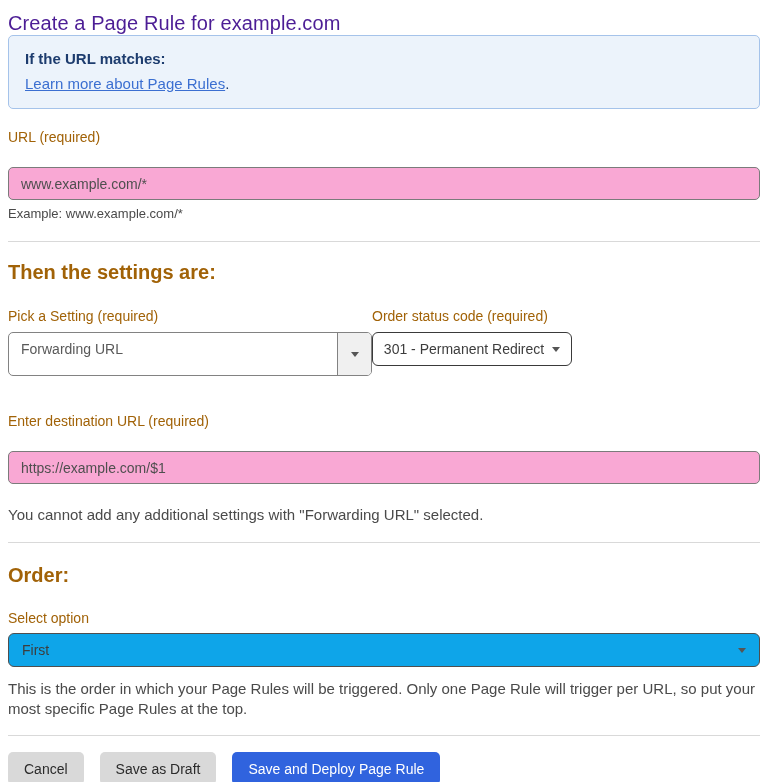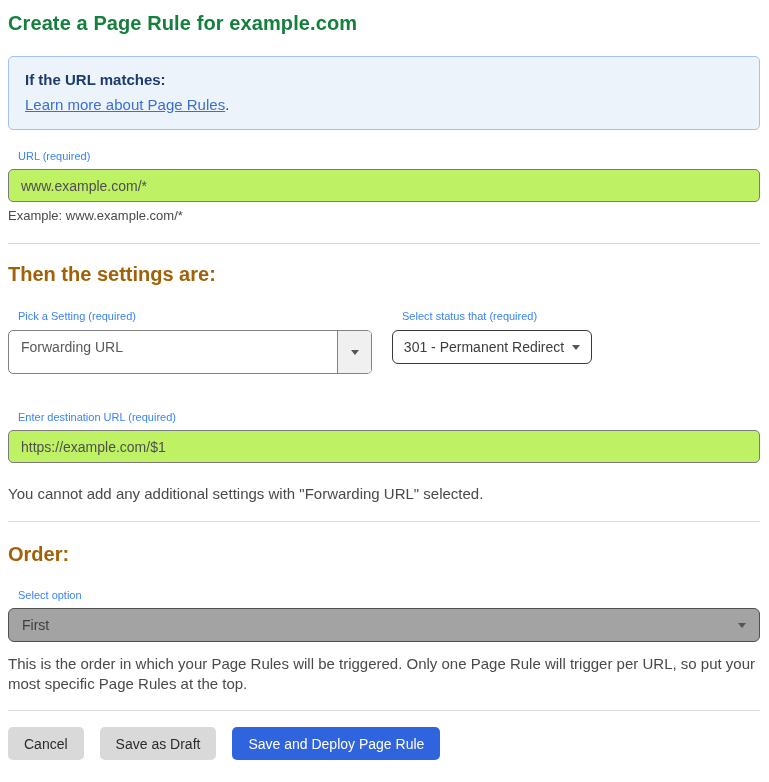--- a/index.html
+++ b/index.html
@@ -8,61 +8,59 @@
     width: 769px;
     height: 782px;
     font-family: "Liberation Sans", "DejaVu Sans", sans-serif;
     color: #2f2f2f;
     overflow: hidden;
   }
   .container { padding: 12px 9px 0 8px; }
 
   .page-title {
     font-size: 20px;
-    font-weight: 700;
-    color: #15803d;
+    font-weight: 400;
+    color: #4c1d95;
     letter-spacing: 0.1px;
   }
 
   .info-box {
-    margin-top: 21px;
     background: #ecf3fb;
     border: 1px solid #a5c3ea;
     border-radius: 5px;
     padding: 11px 16px 12px 16px;
     font-size: 15px;
     line-height: 24.5px;
     color: #1d3c6e;
   }
   .info-box .info-heading { font-weight: 700; }
   .info-box a {
     color: #3b6fd1;
     text-decoration: underline;
     cursor: pointer;
   }
 
   .field-label {
-    font-size: 11px;
-    color: #3b82f6;
+    font-size: 14px;
+    color: #a16207;
     margin-top: 20px;
-    margin-left: 10px;
   }
 
   .text-input {
     display: block;
     width: 100%;
     height: 33px;
-    margin-top: 7px;
+    margin-top: 22px;
     border: 1px solid #7b7b7b;
     border-radius: 5px;
     padding: 0 12px;
     font-family: "Liberation Sans", "DejaVu Sans", sans-serif;
     font-size: 14px;
     color: #4f4f4f;
-    background: #bef264;
+    background: #f9a8d4;
     outline: none;
   }
 
   .helper-text {
     margin-top: 6px;
     font-size: 13px;
     color: #4a4a4a;
   }
 
   .divider {
@@ -73,21 +71,20 @@
 
   .section-heading {
     margin-top: 19px;
     font-size: 20px;
     font-weight: 700;
     color: #a16207;
   }
 
   .settings-row {
     display: flex;
-    gap: 20px;
     margin-top: 4px;
   }
   .settings-col .field-label { margin-top: 20px; }
 
   
   .select-split {
     position: relative;
     margin-top: 8px;
     width: 364px;
     height: 44px;
@@ -132,21 +129,21 @@
     cursor: pointer;
   }
 
   
   .select-wide {
     margin-top: 7px;
     width: 100%;
     height: 34px;
     border: 1px solid #4f4f4f;
     border-radius: 6px;
-    background: #a3a3a3;
+    background: #0ea5e9;
     display: flex;
     align-items: center;
     justify-content: space-between;
     padding: 0 13px;
     font-size: 14px;
     color: #3d3d3d;
     cursor: pointer;
   }
 
   .caret {
@@ -216,21 +213,21 @@
     <div class="settings-col">
       <div class="field-label">Pick a Setting (required)</div>
       <div class="select-split">
         <span class="select-value">Forwarding URL</span>
         <span class="arrow-section">
           <span class="caret"></span>
         </span>
       </div>
     </div>
     <div class="settings-col">
-      <div class="field-label">Select status that (required)</div>
+      <div class="field-label">Order status code (required)</div>
       <div class="select-compact">
         <span>301 - Permanent Redirect</span>
         <span class="caret"></span>
       </div>
     </div>
   </div>
 
   <div class="field-label" style="margin-top:37px">Enter destination URL (required)</div>
   <input class="text-input" type="text" value="https://example.com/$1" style="">
 

